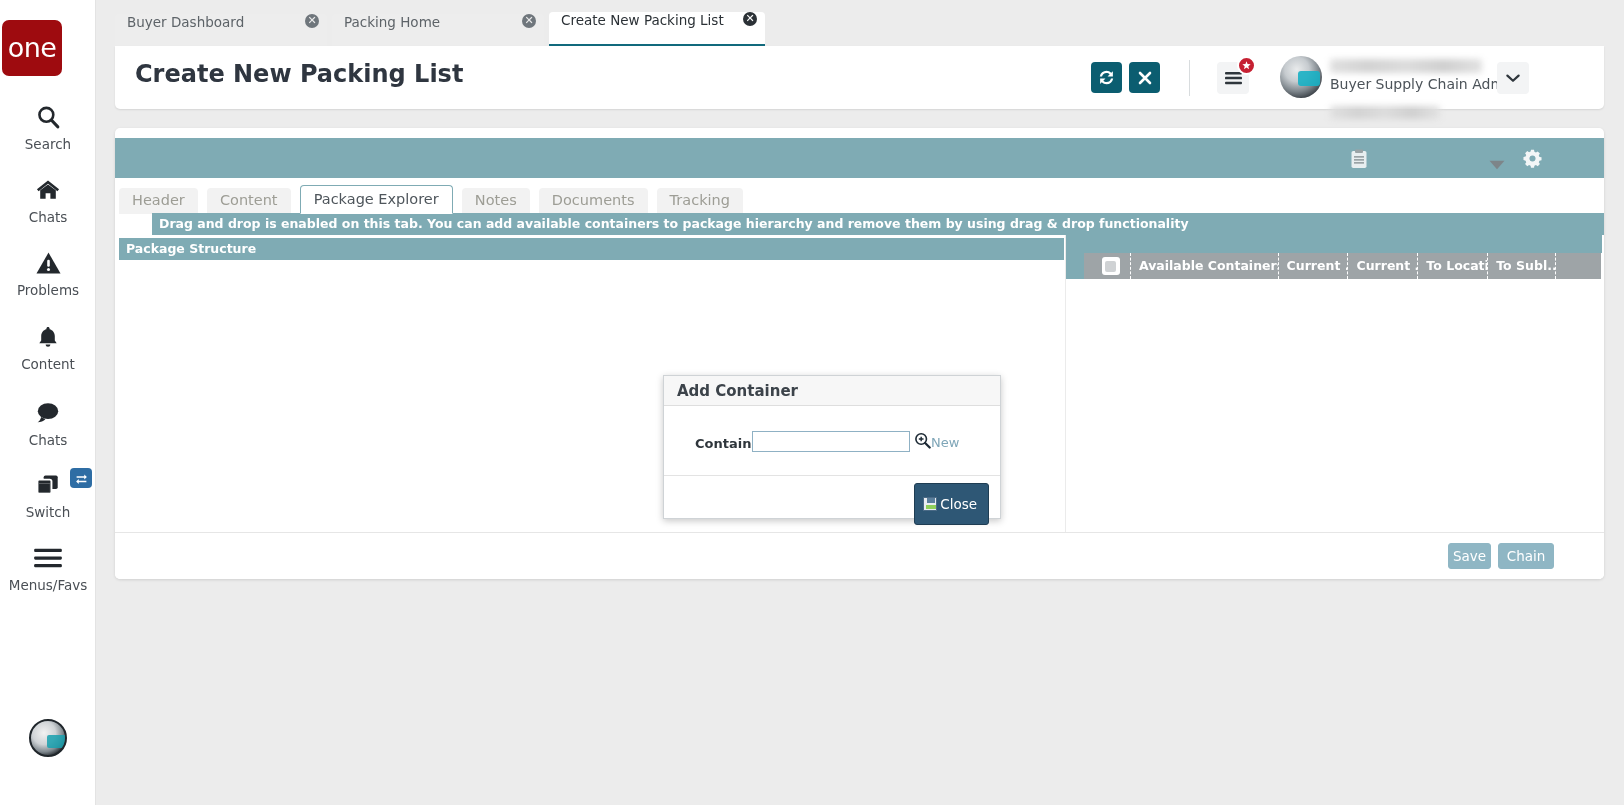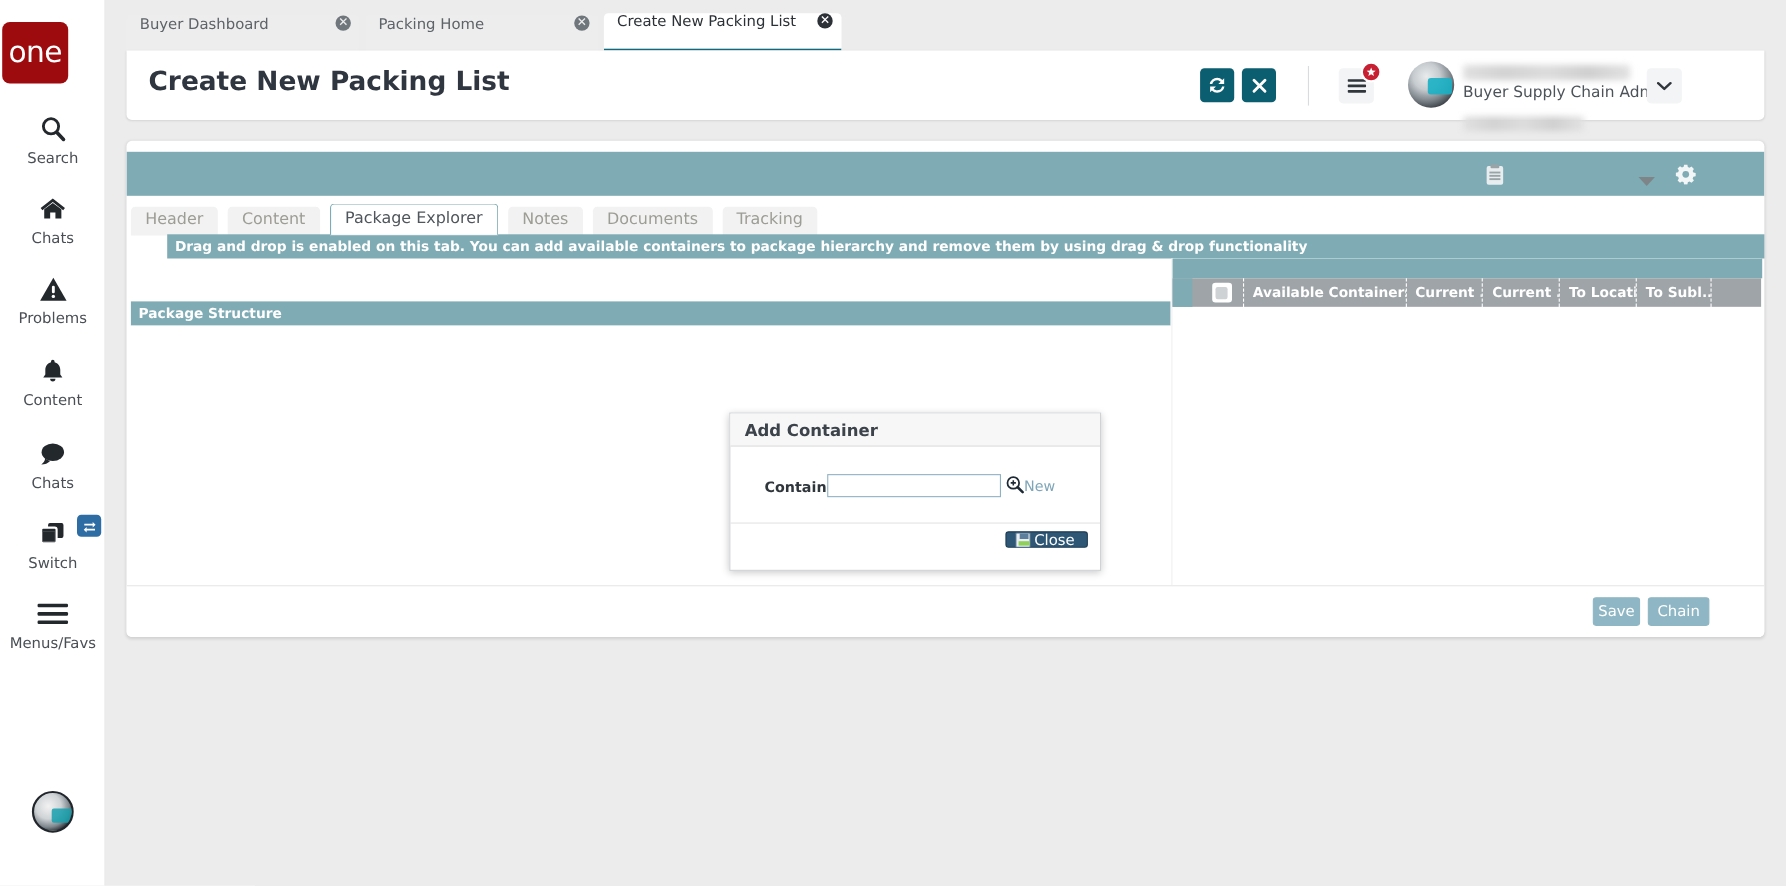--- a/index.html
+++ b/index.html
@@ -205,21 +205,21 @@
 
   
   #pkg-pane {
     position: absolute; left: 4px; top: 110px;
     width: 945px; height: 455px;
     background: #fff;
   }
   #pkg-head {
     width: 945px; height: 22px; background: #7fabb4;
     color:#fff; font-size: 12.5px; font-weight: bold;
-    line-height: 22px; padding-left: 7px; margin-top: 36px;
+    line-height: 22px; padding-left: 7px;
   }
   #pkg-body { width: 945px; height: 433px; background: #fff; }
 
   
   #grid-pane {
     position: absolute; left: 950px; top: 107px;
     width: 536px; height: 495px;
     background: #fff;
     border-left: 1px solid #ebebeb;
   }
@@ -304,21 +304,21 @@
   #modal-new {
     position: absolute; left: 267px; top: 29px;
     font-size: 13px; color: #7fa6b8; cursor: pointer;
   }
   #modal-foot {
     position: absolute; left: 0; bottom: 0; width: 336px; height: 43px;
     border-top: 1px solid #e3e3e3;
   }
   #btn-close {
     position: absolute; right: 11px; top: 7px;
-    height: 15px; padding: 0 11px 0 8px;
+    height: 42px; padding: 0 11px 0 8px;
     background: #2e5775; border: 1px solid #1f3d53; border-radius: 3px;
     color: #fff; font-size: 13.5px;
     display: flex; align-items: center; gap: 3px; cursor: pointer;
   }
   .floppy {
     width: 14px; height: 14px; background: #e9eef2;
     border: 1px solid #4a6a86; border-radius: 1px;
     position: relative; flex: none;
   }
   .floppy::before {

